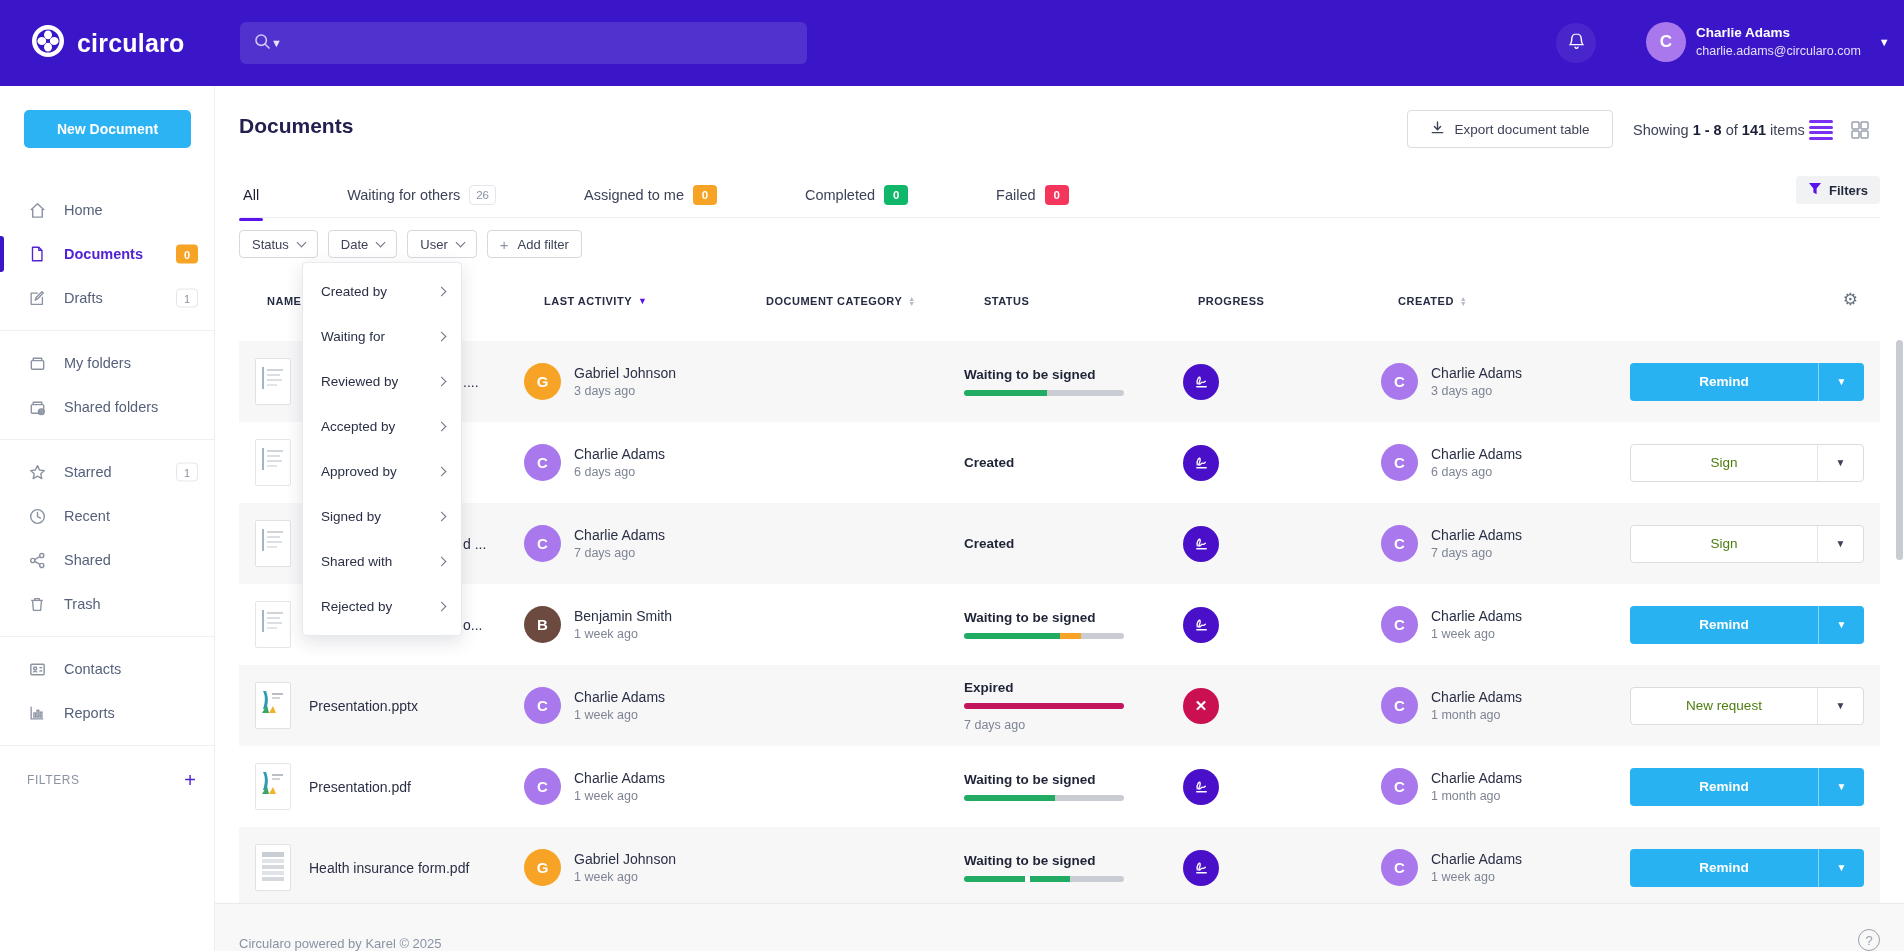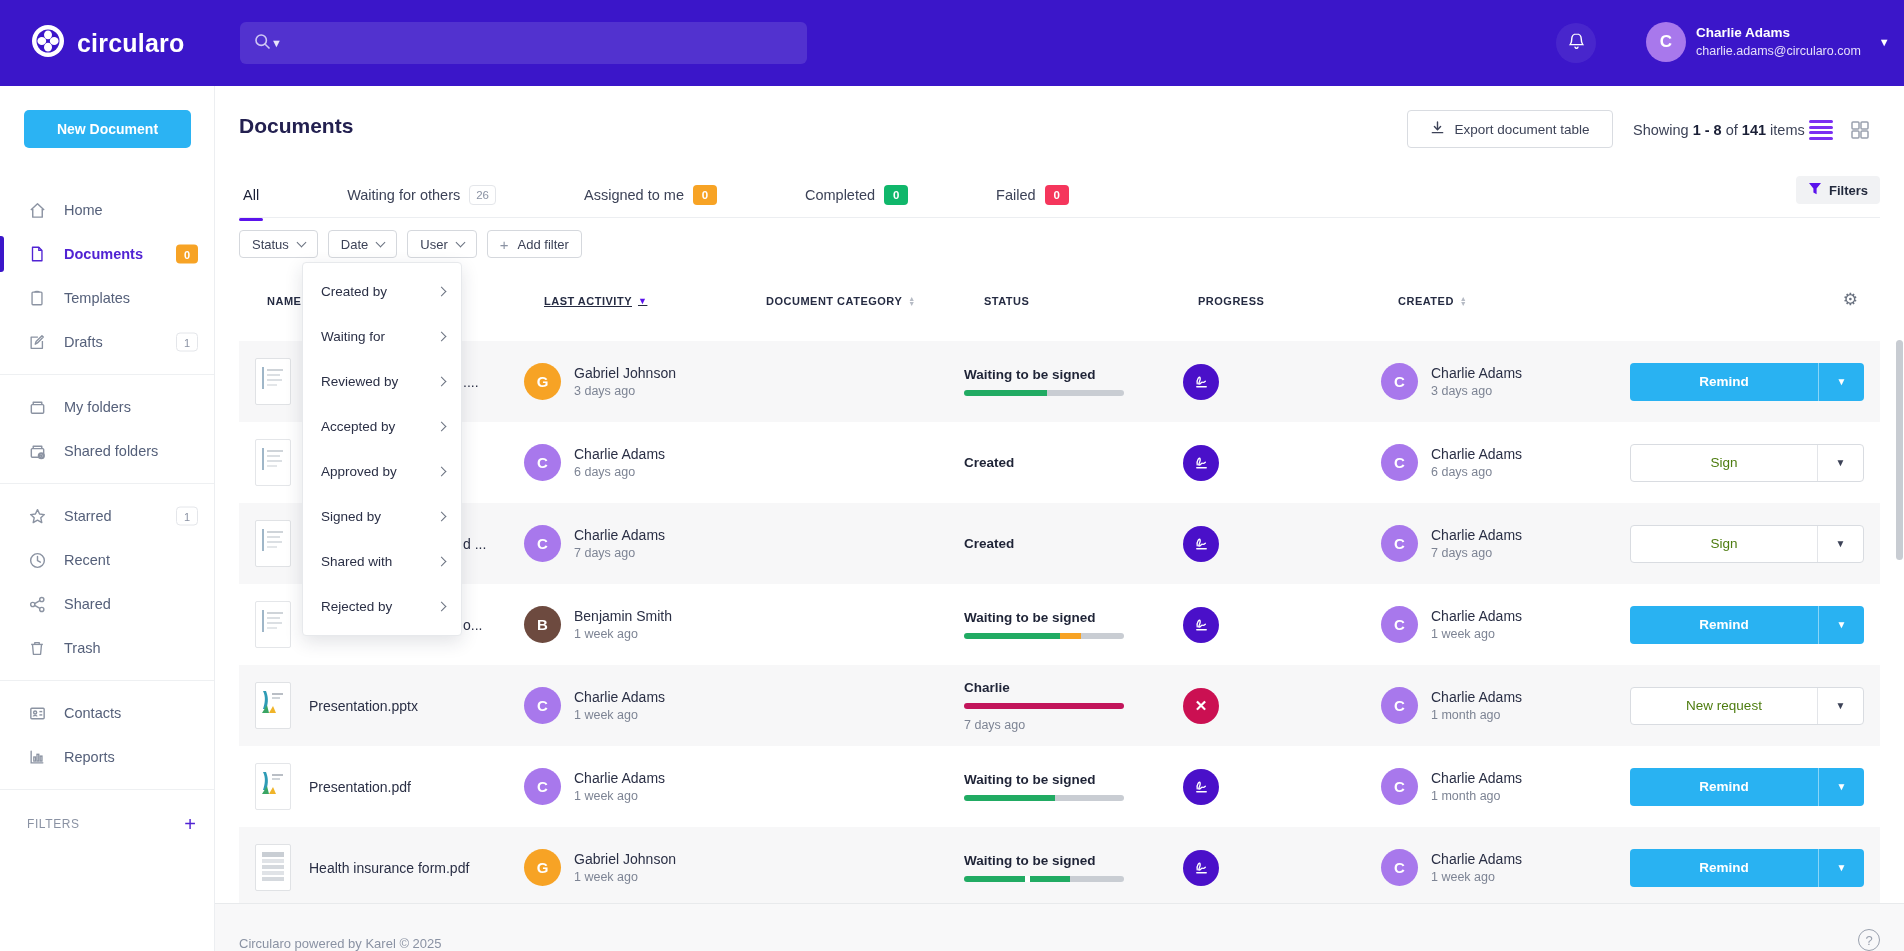--- a/index.html
+++ b/index.html
@@ -187,30 +187,20 @@
     <span class="sicon">
             <svg width="18" height="18" viewBox="0 0 20 20" fill="none" stroke="#5123d3" stroke-width="1.5" stroke-linejoin="round">
               <path d="M5 2.5 H12 L15.5 6 V17.5 H5 Z"></path>
               <path d="M12 2.5 V6 H15.5"></path>
             </svg>
           </span>
     <span class="slabel">Documents</span>
     <span class="side-badge orange">0</span>
   </div>
 
-  <div class="side-item">
-    <span class="sicon">
-            <svg width="18" height="18" viewBox="0 0 20 20" fill="none" stroke="#8b93a2" stroke-width="1.5" stroke-linejoin="round">
-              <rect x="4.5" y="3.5" width="11" height="14" rx="1"></rect>
-              <path d="M7.5 3.5 C7.5 2.5 12.5 2.5 12.5 3.5"></path>
-            </svg>
-          </span>
-    <span class="slabel">Templates</span>
-
-  </div>
 
   <div class="side-item">
     <span class="sicon">
             <svg width="18" height="18" viewBox="0 0 20 20" fill="none" stroke="#8b93a2" stroke-width="1.5" stroke-linejoin="round">
               <path d="M16 9 V17 H3.5 V4.5 H11"></path>
               <path d="M8 12.5 L9 9.5 L15.5 3 L17 4.5 L10.5 11 Z"></path>
             </svg>
           </span>
     <span class="slabel">Drafts</span>
     <span class="side-badge plain">1</span>
@@ -460,21 +450,21 @@
 </div>
 
     <div class="thead" id="thead-slot">
 
   <span class="th" style="width: 285px; padding-left: 8px; margin-left: 20px;">
     <span>NAME</span>
     <span class="sort-stack">▲<br>▼</span>
 
   </span>
 
-  <span class="th" style="width: 222px; text-decoration: underline;">
+  <span class="th" style="width: 222px;">
     <span>LAST ACTIVITY</span>
 
     <span class="sort-desc">▼</span>
   </span>
 
   <span class="th" style="width: 218px;">
     <span>DOCUMENT CATEGORY</span>
     <span class="sort-stack">▲<br>▼</span>
 
   </span>
@@ -746,21 +736,21 @@
       <div class="person">
         <span class="avatar md act-avatar" style="background: rgb(168, 120, 236);">C</span>
         <span>
           <div class="p-name">Charlie Adams</div>
           <div class="p-time">1 week ago</div>
         </span>
       </div>
     </div>
     <div class="c-cat"></div>
     <div class="c-status">
-      <div class="status-label">Charlie</div>
+      <div class="status-label">Expired</div>
       <div class="status-bar">
               <i style="width: 100%; background: rgb(194, 21, 91);"></i>
             </div>
       <div class="status-sub">7 days ago</div>
     </div>
     <div class="c-prog">
 
       <span class="prog-circle fail">✕</span>
     </div>
     <div class="c-created">

